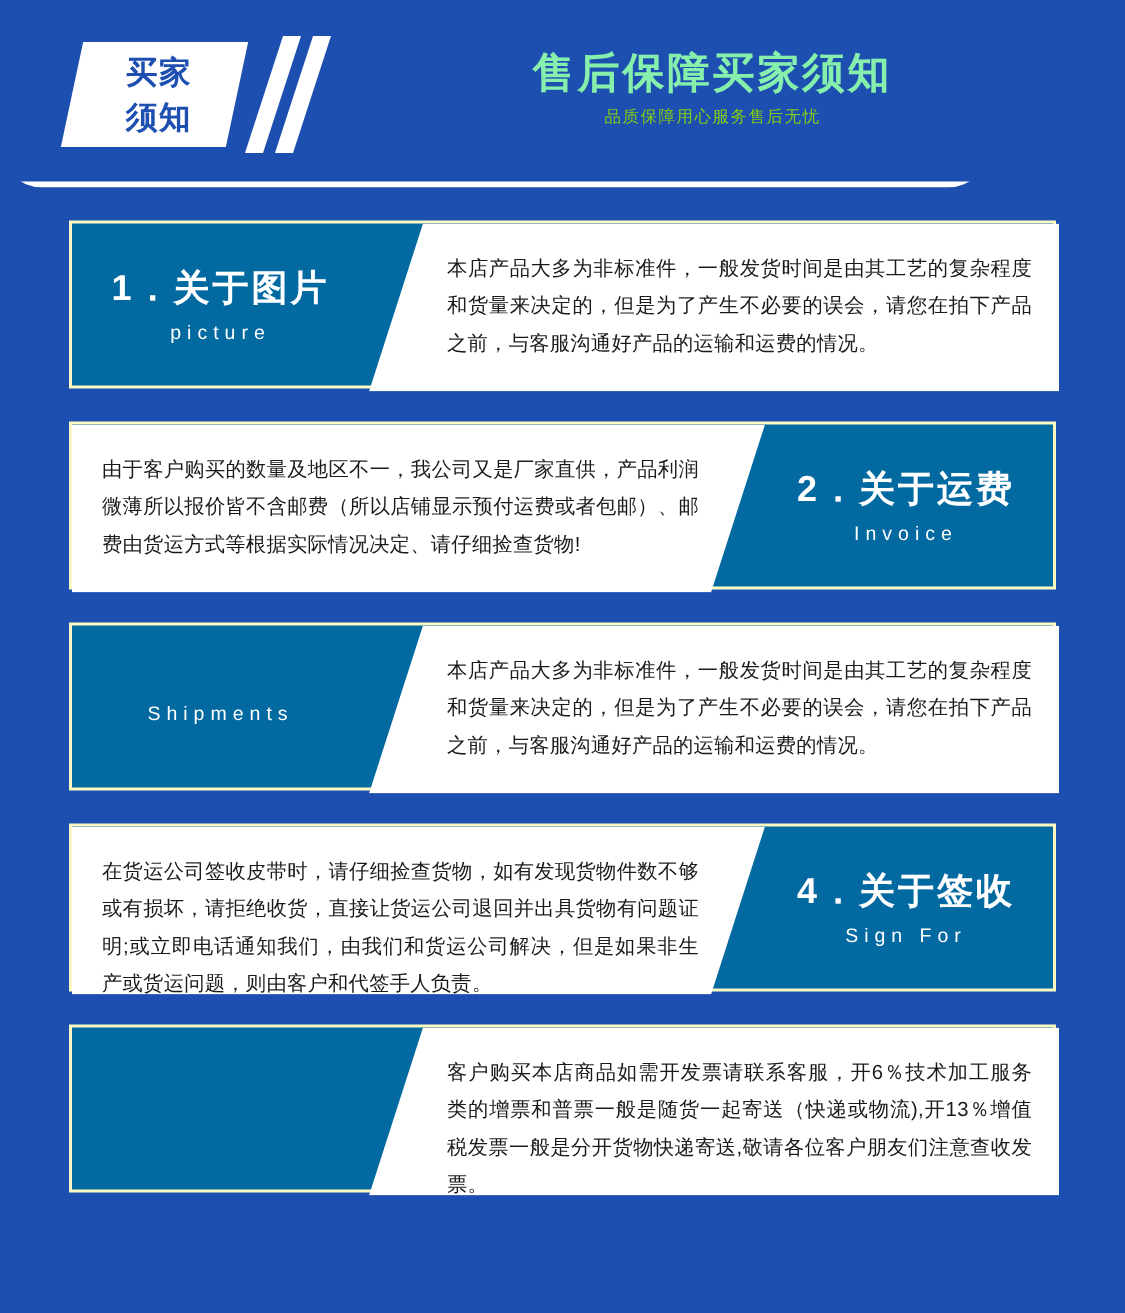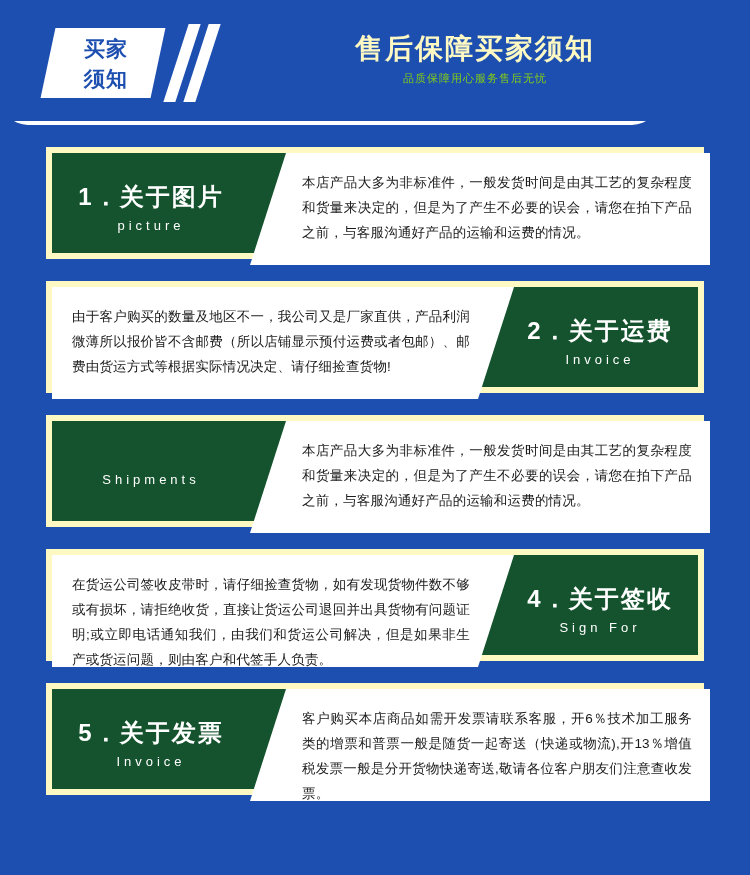--- a/index.html
+++ b/index.html
@@ -63,21 +63,21 @@
   .slash.s1 { left: 176px; }
   .slash.s2 { left: 196px; }
   .header-center {
     position: absolute;
     left: 230px;
     top: 30px;
     width: 490px;
     text-align: center;
   }
   .header-title {
-    color: #fef9c3;
+    color: #86efac;
     font-size: 28px;
     font-weight: bold;
     letter-spacing: 2px;
     line-height: 38px;
   }
   .header-sub {
     margin-top: 0;
     color: #84cc16;
     font-size: 11px;
     letter-spacing: 1px;
@@ -99,23 +99,23 @@
   }
   .row {
     position: relative;
     margin-bottom: 22px;
     height: 112px;
   }
   .row-inner {
     position: relative;
     width: 658px;
     height: 112px;
-    border: 6px solid #fef9c3;
+    border: 2px solid #fef9c3;
     box-sizing: border-box;
-    background: #14532d;
+    background: #0369a1;
   }
 
   
   .panel {
     position: absolute;
     top: 0;
     height: 112px;
     background: #ffffff;
     box-sizing: border-box;
   }
@@ -249,21 +249,17 @@
           <div class="label-en">Sign For</div>
         </div>
       </div>
     </div>
 
     <div class="row label-left">
       <div class="row-inner">
         <div class="panel">
           <div class="panel-text">客户购买本店商品如需开发票请联系客服，开6％技术加工服务类的增票和普票一般是随货一起寄送（快递或物流),开13％增值税发票一般是分开货物快递寄送,敬请各位客户朋友们注意查收发票。</div>
         </div>
-        <div class="label">
-          <div class="label-cn">5．关于发票</div>
-          <div class="label-en">Invoice</div>
-        </div>
       </div>
     </div>
 
   </div>
 </div>
 
 </body></html>

